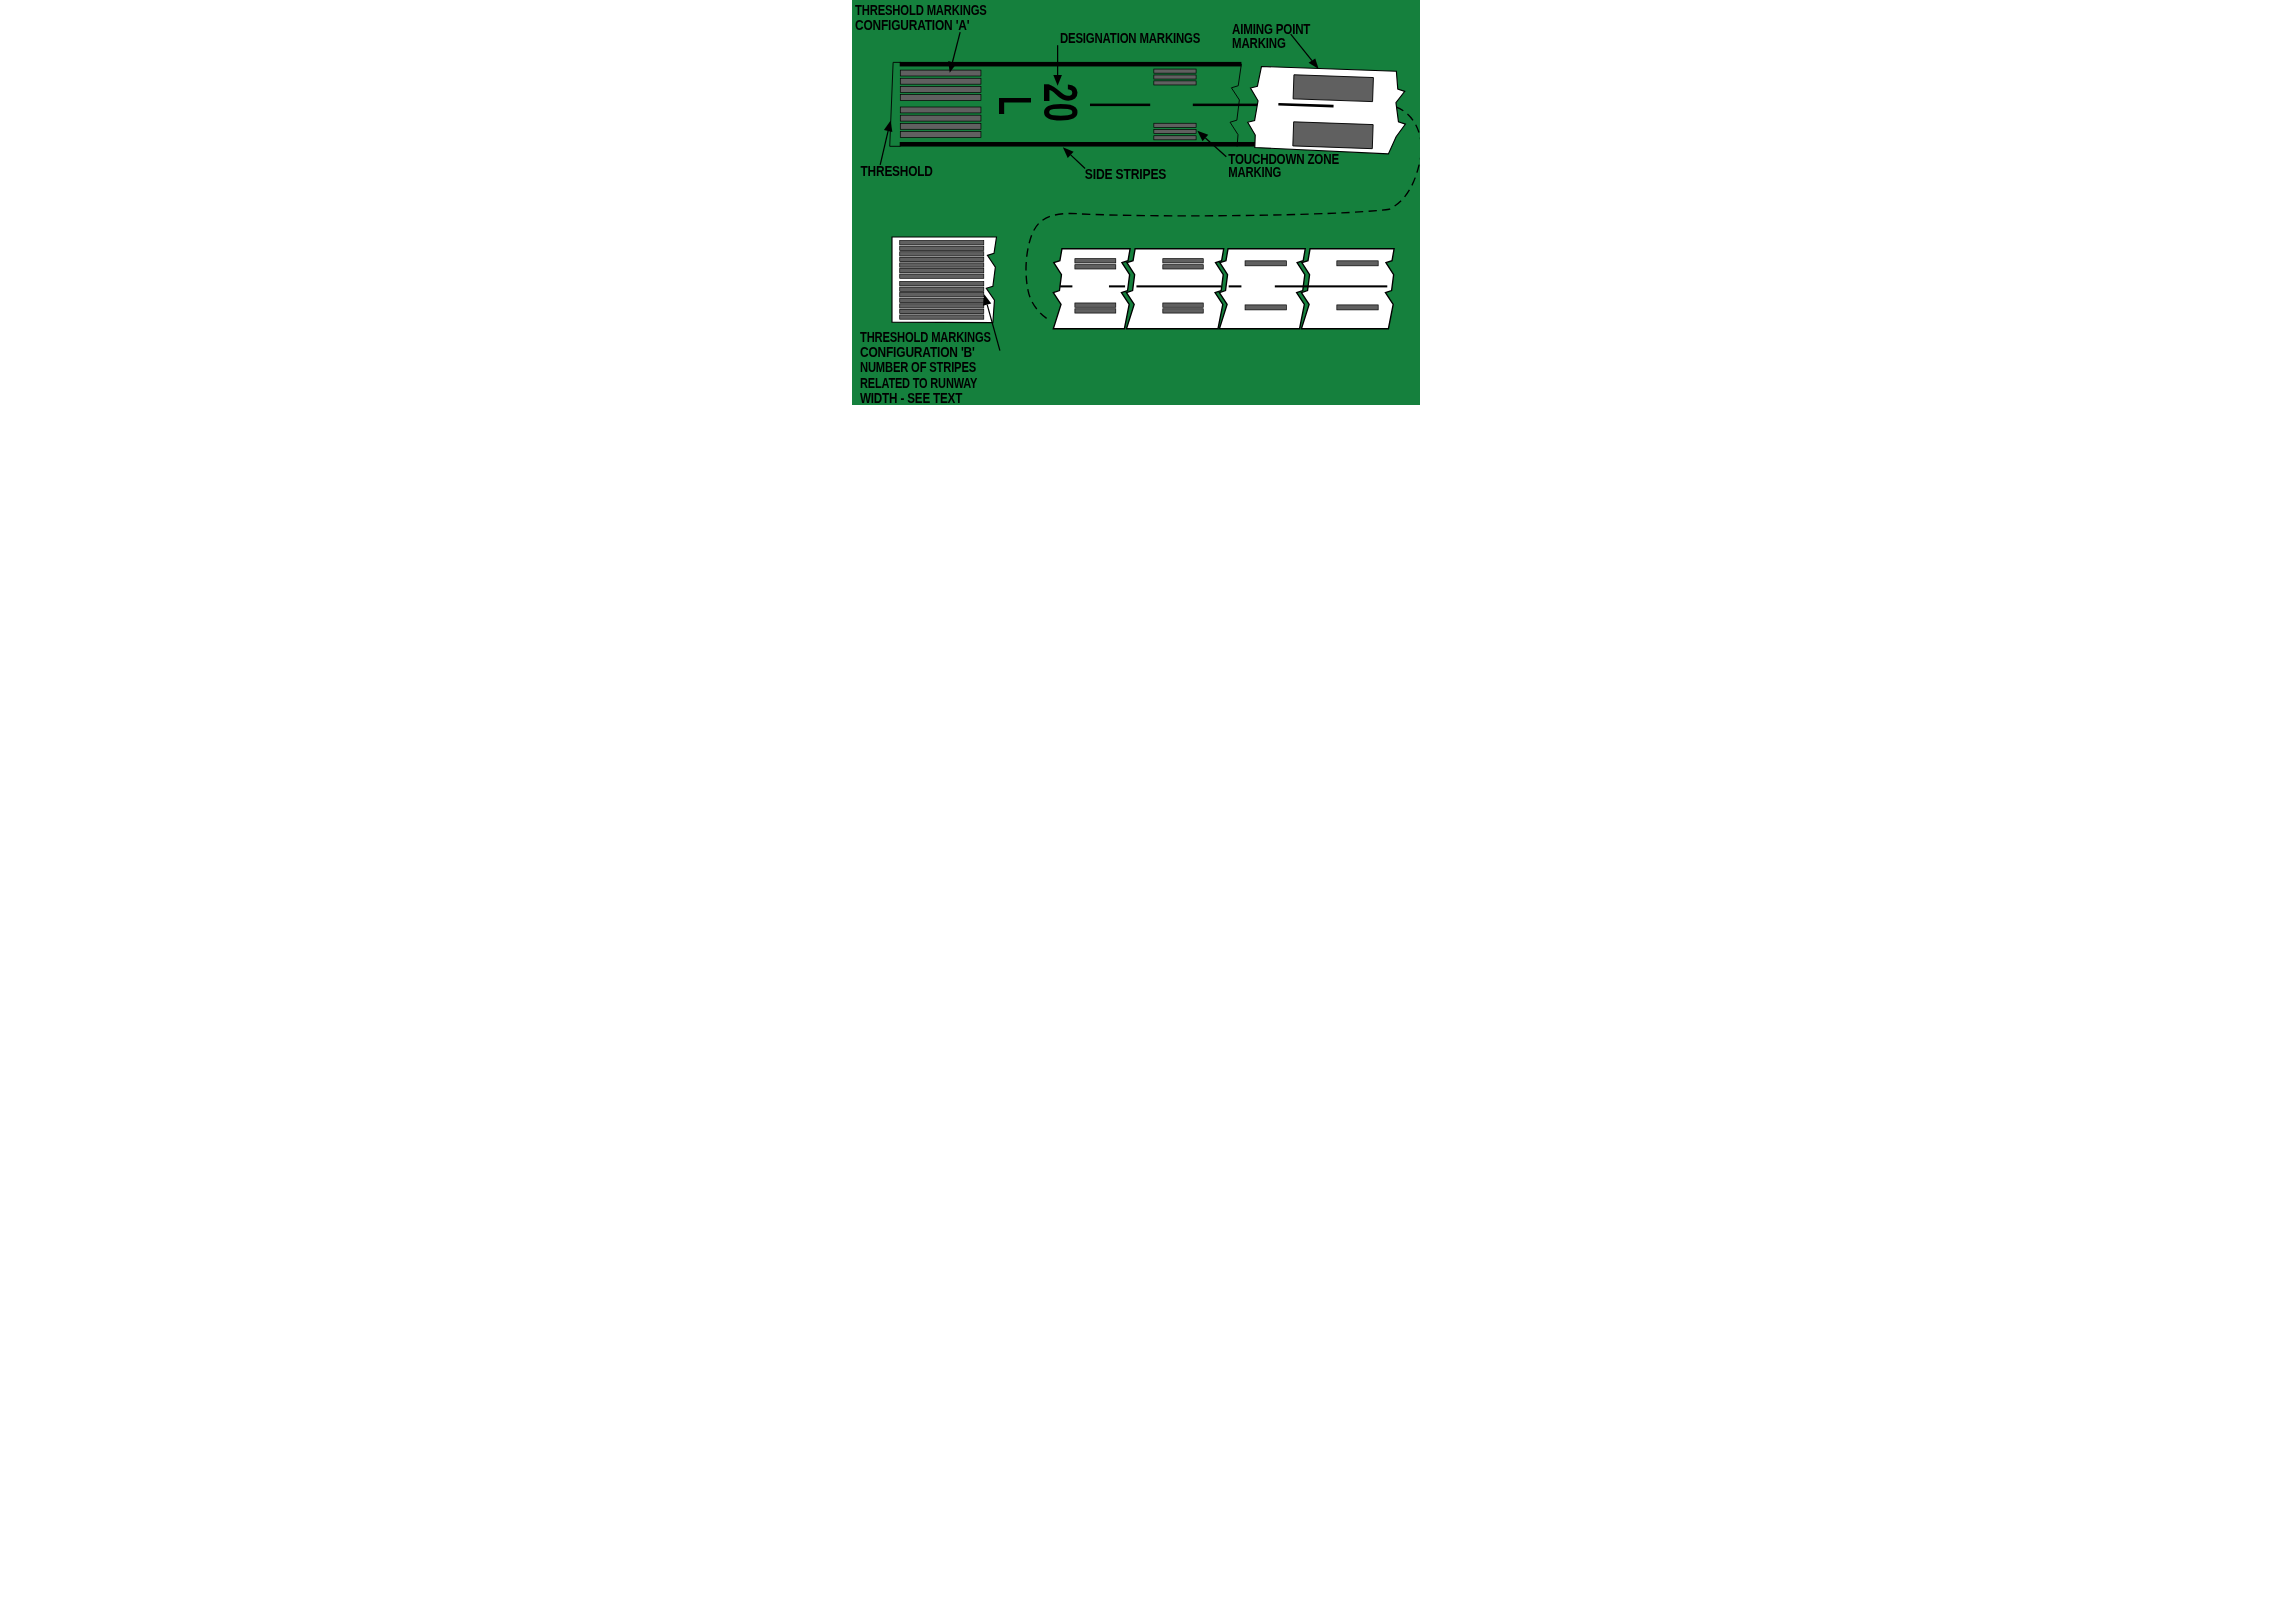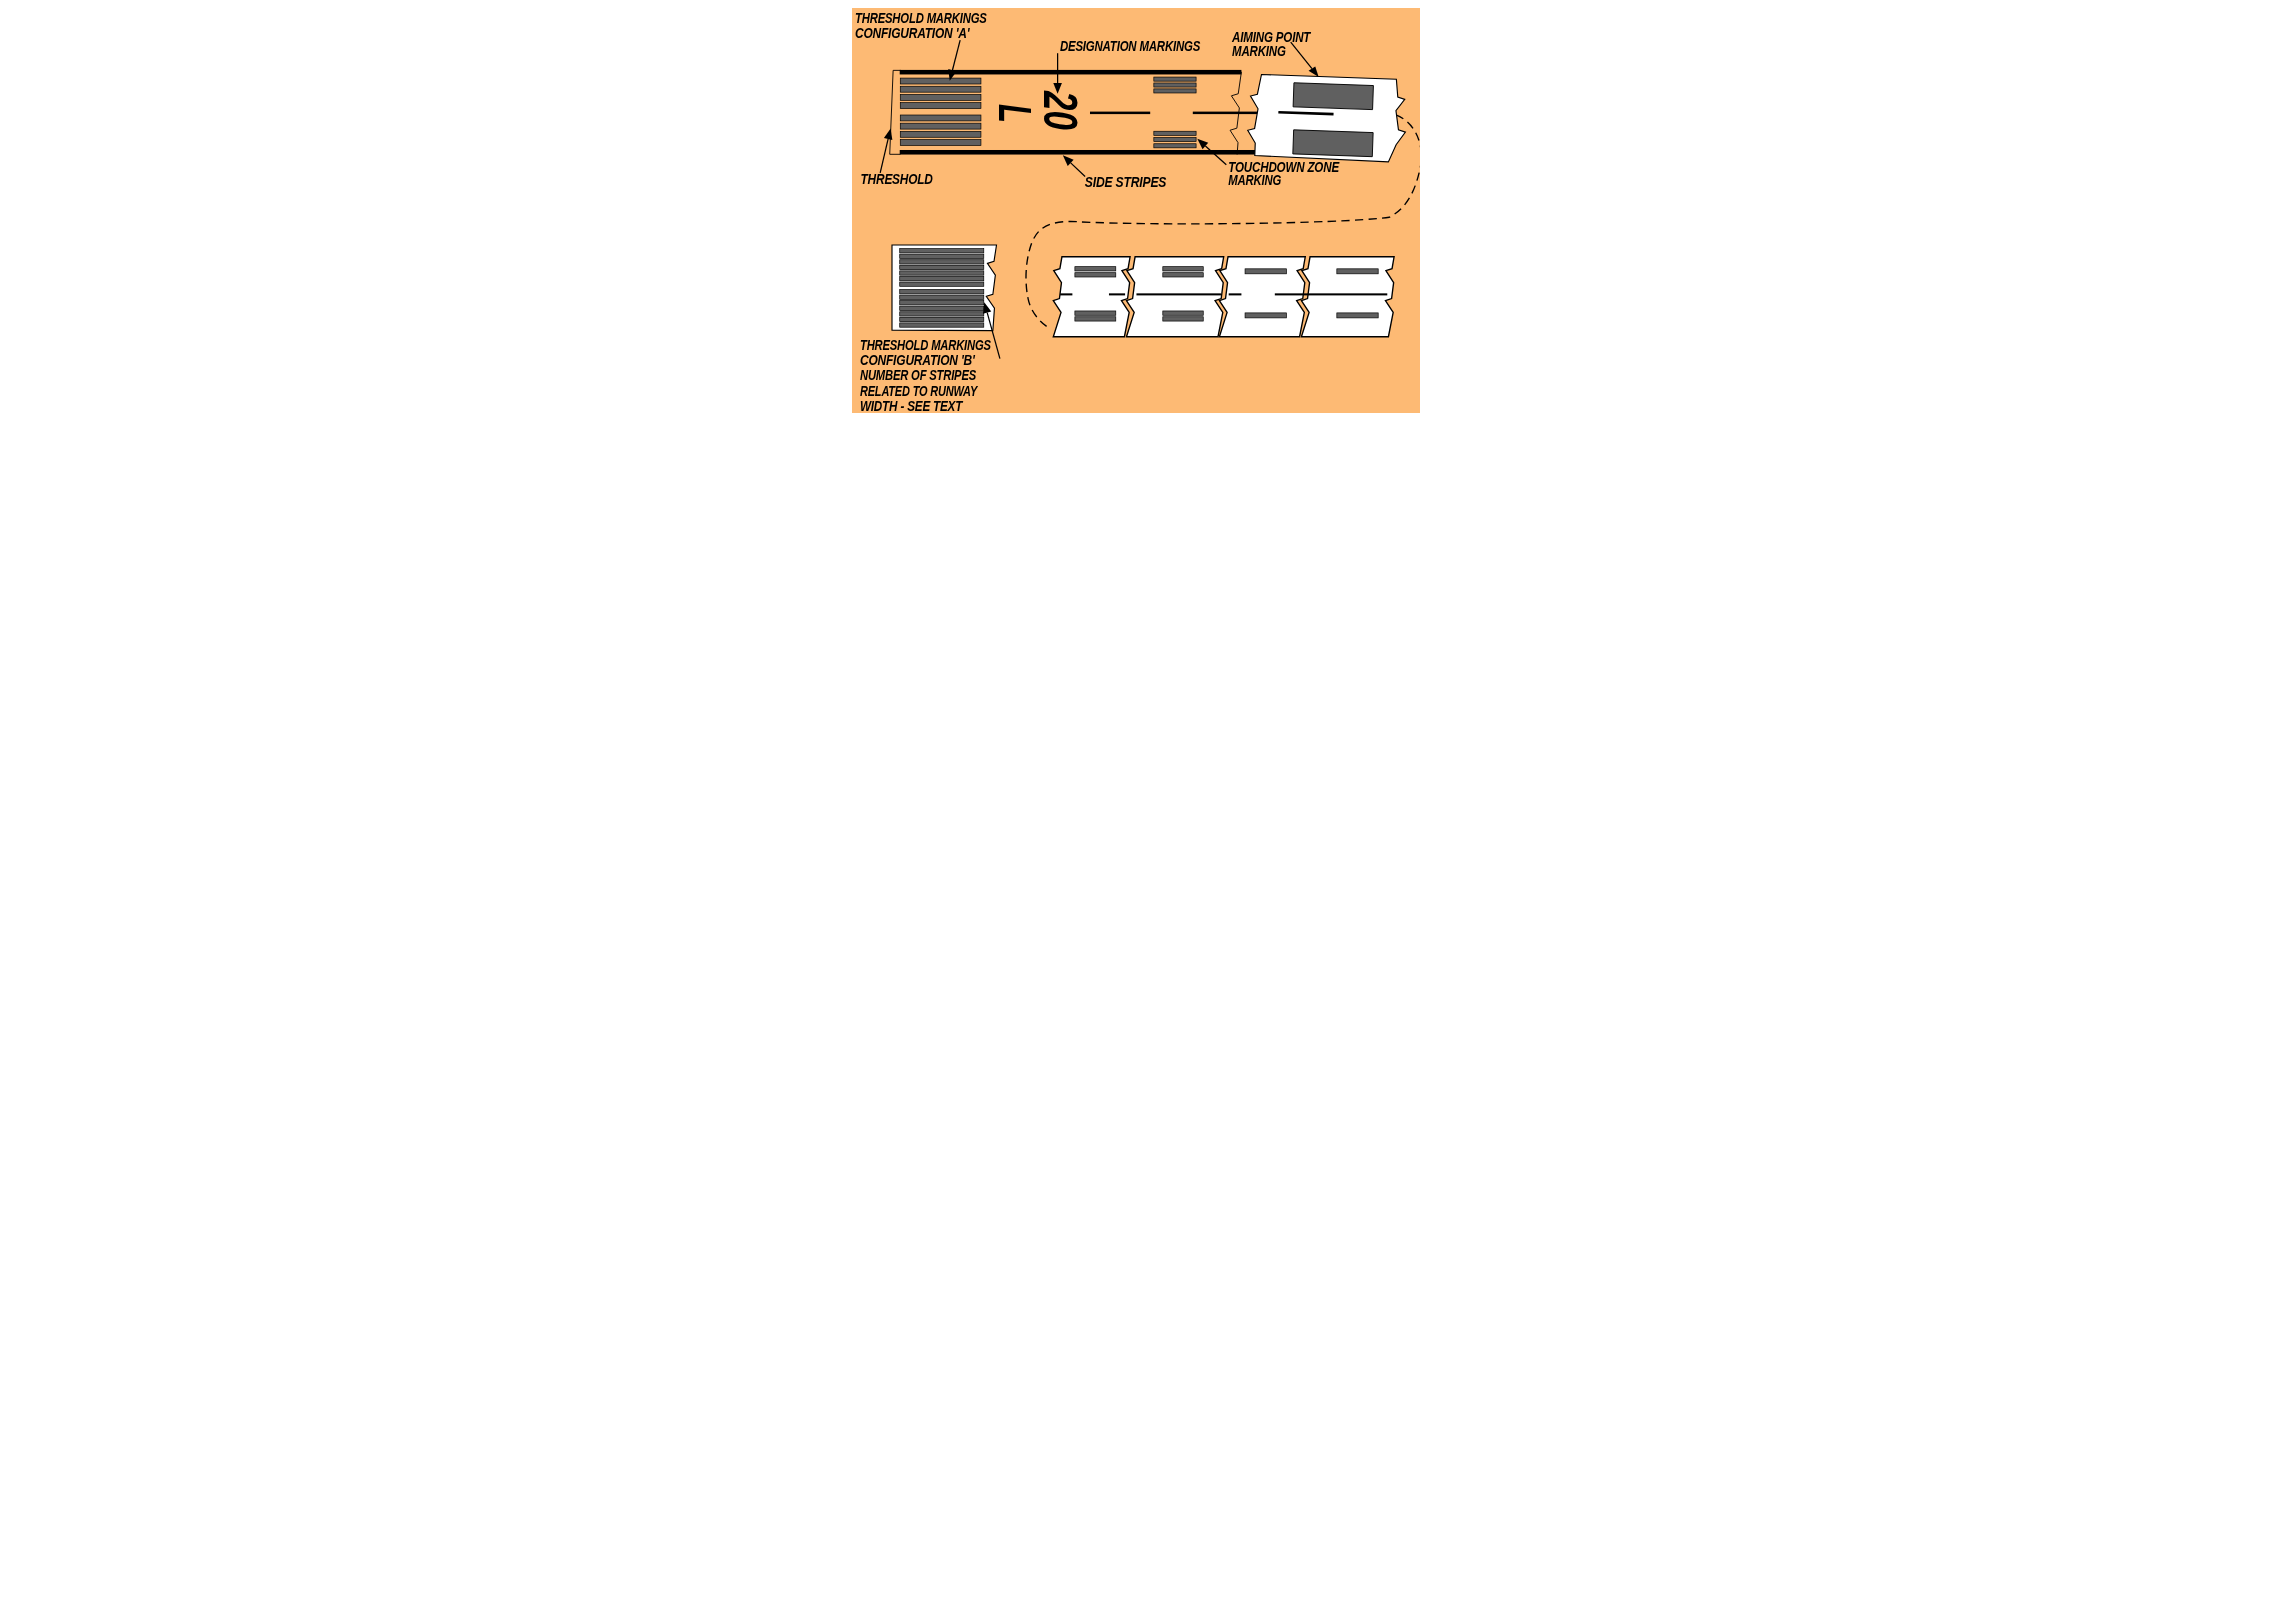--- a/index.html
+++ b/index.html
@@ -1,16 +1,16 @@
 <!DOCTYPE html>
 <html style="font-size:7.3px"><head>
 <meta charset="utf-8">
 <style>
   html,body{margin:0;padding:0;background:#ffffff;}
-  .page{width:100%;max-width:568px;margin:8px auto;background:#fdba74;font-style:italic;}
+  .page{width:100%;max-width:568px;margin:0 auto;background:#15803d;}
   svg{display:block;width:100%;height:auto;}
   text{font-family:"Liberation Sans","DejaVu Sans",sans-serif;font-weight:bold;fill:#000;}
   .lbl{font-size:132px;letter-spacing:-2px;}
   .rwytxt{font-size:420px;}
   .rwyltr{font-size:400px;}
   .gray{fill:#606060;stroke:#000;stroke-width:6;}
   .grayThick{fill:#606060;stroke:#000;stroke-width:8;}
   .ink{fill:#000;}
   .outline{fill:none;stroke:#000;stroke-width:8;}
   .outline10{fill:#fff;stroke:#000;stroke-width:10;}

